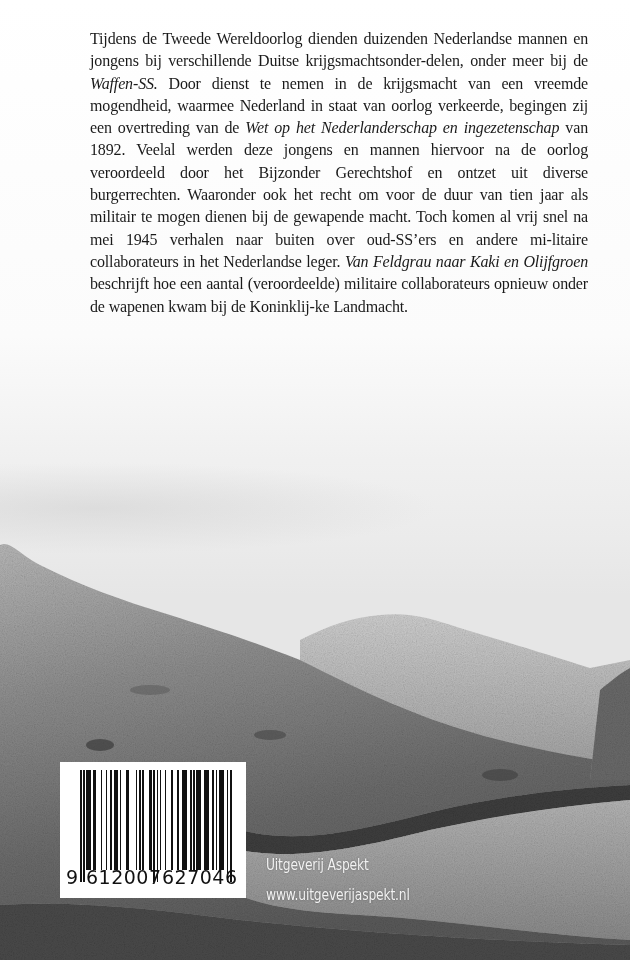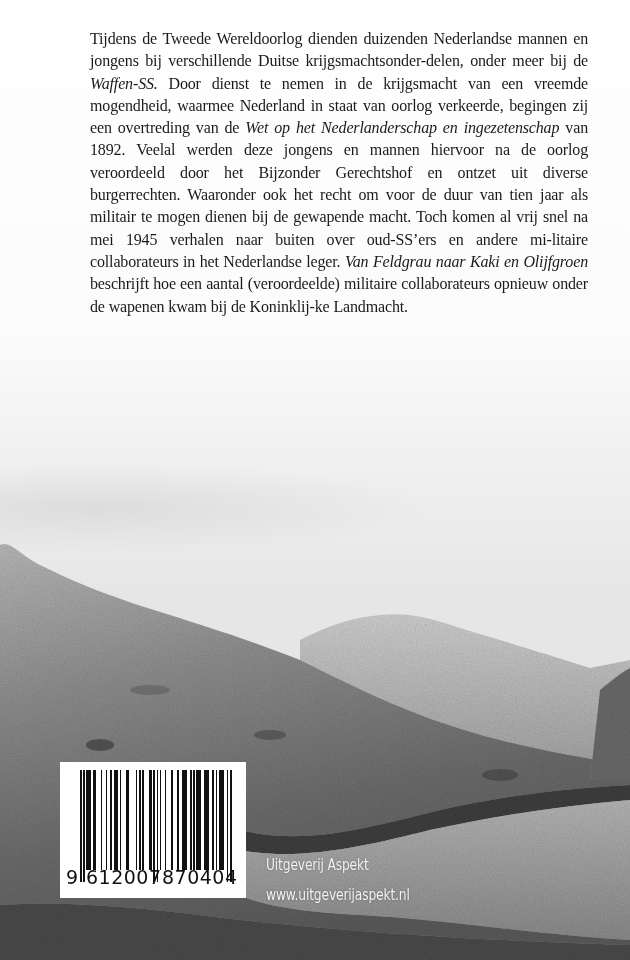--- a/index.html
+++ b/index.html
@@ -165,21 +165,21 @@
         <span class="gap" style="width: 1.6px;"></span>
         <span style="width: 4.8px;"></span>
         <span class="gap" style="width: 3.2px;"></span>
         <span class="guard" style="width: 1.6px;"></span>
         <span class="gap" style="width: 1.6px;"></span>
         <span class="guard" style="width: 1.6px;"></span>
       </div>
     <div class="barcode-digits">
       <span class="d1">9</span>
       <span class="d2">612007</span>
-      <span class="d3">870404</span>
+      <span class="d3">627046</span>
     </div>
   </div>
 
   <div class="publisher">
     <div>Uitgeverij Aspekt</div>
     <div>www.uitgeverijaspekt.nl</div>
   </div>
 </div>
 
 </body></html>

